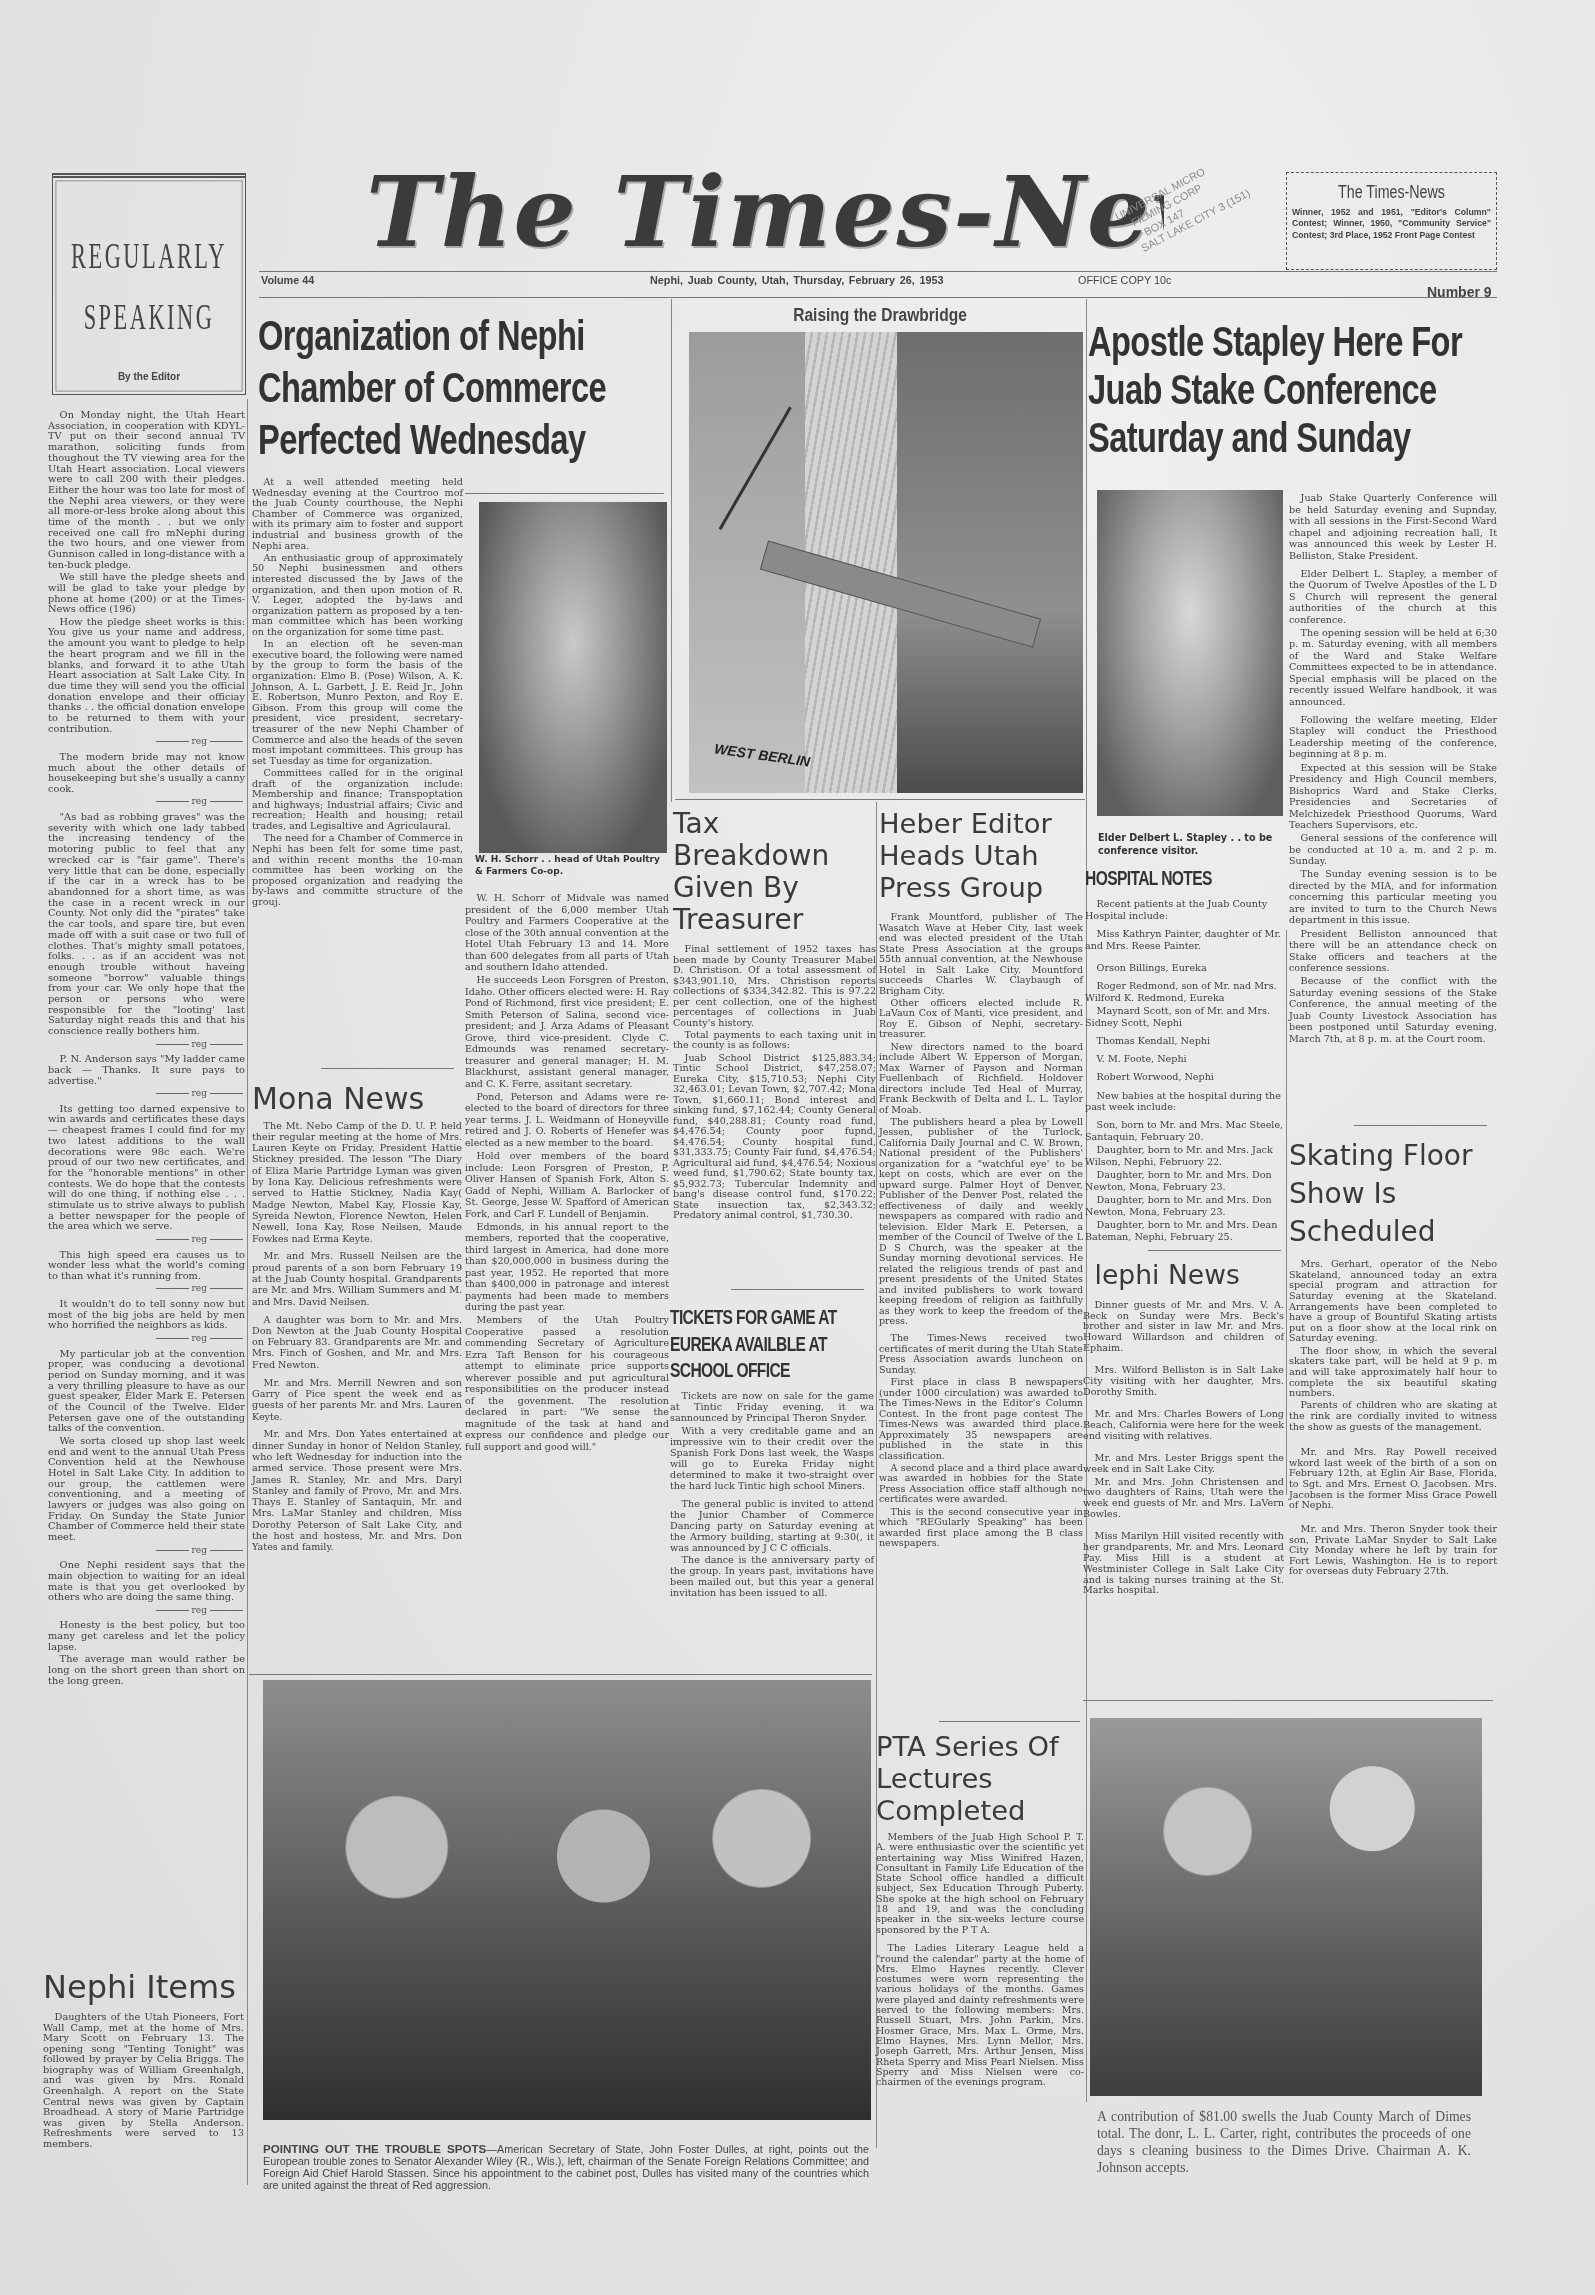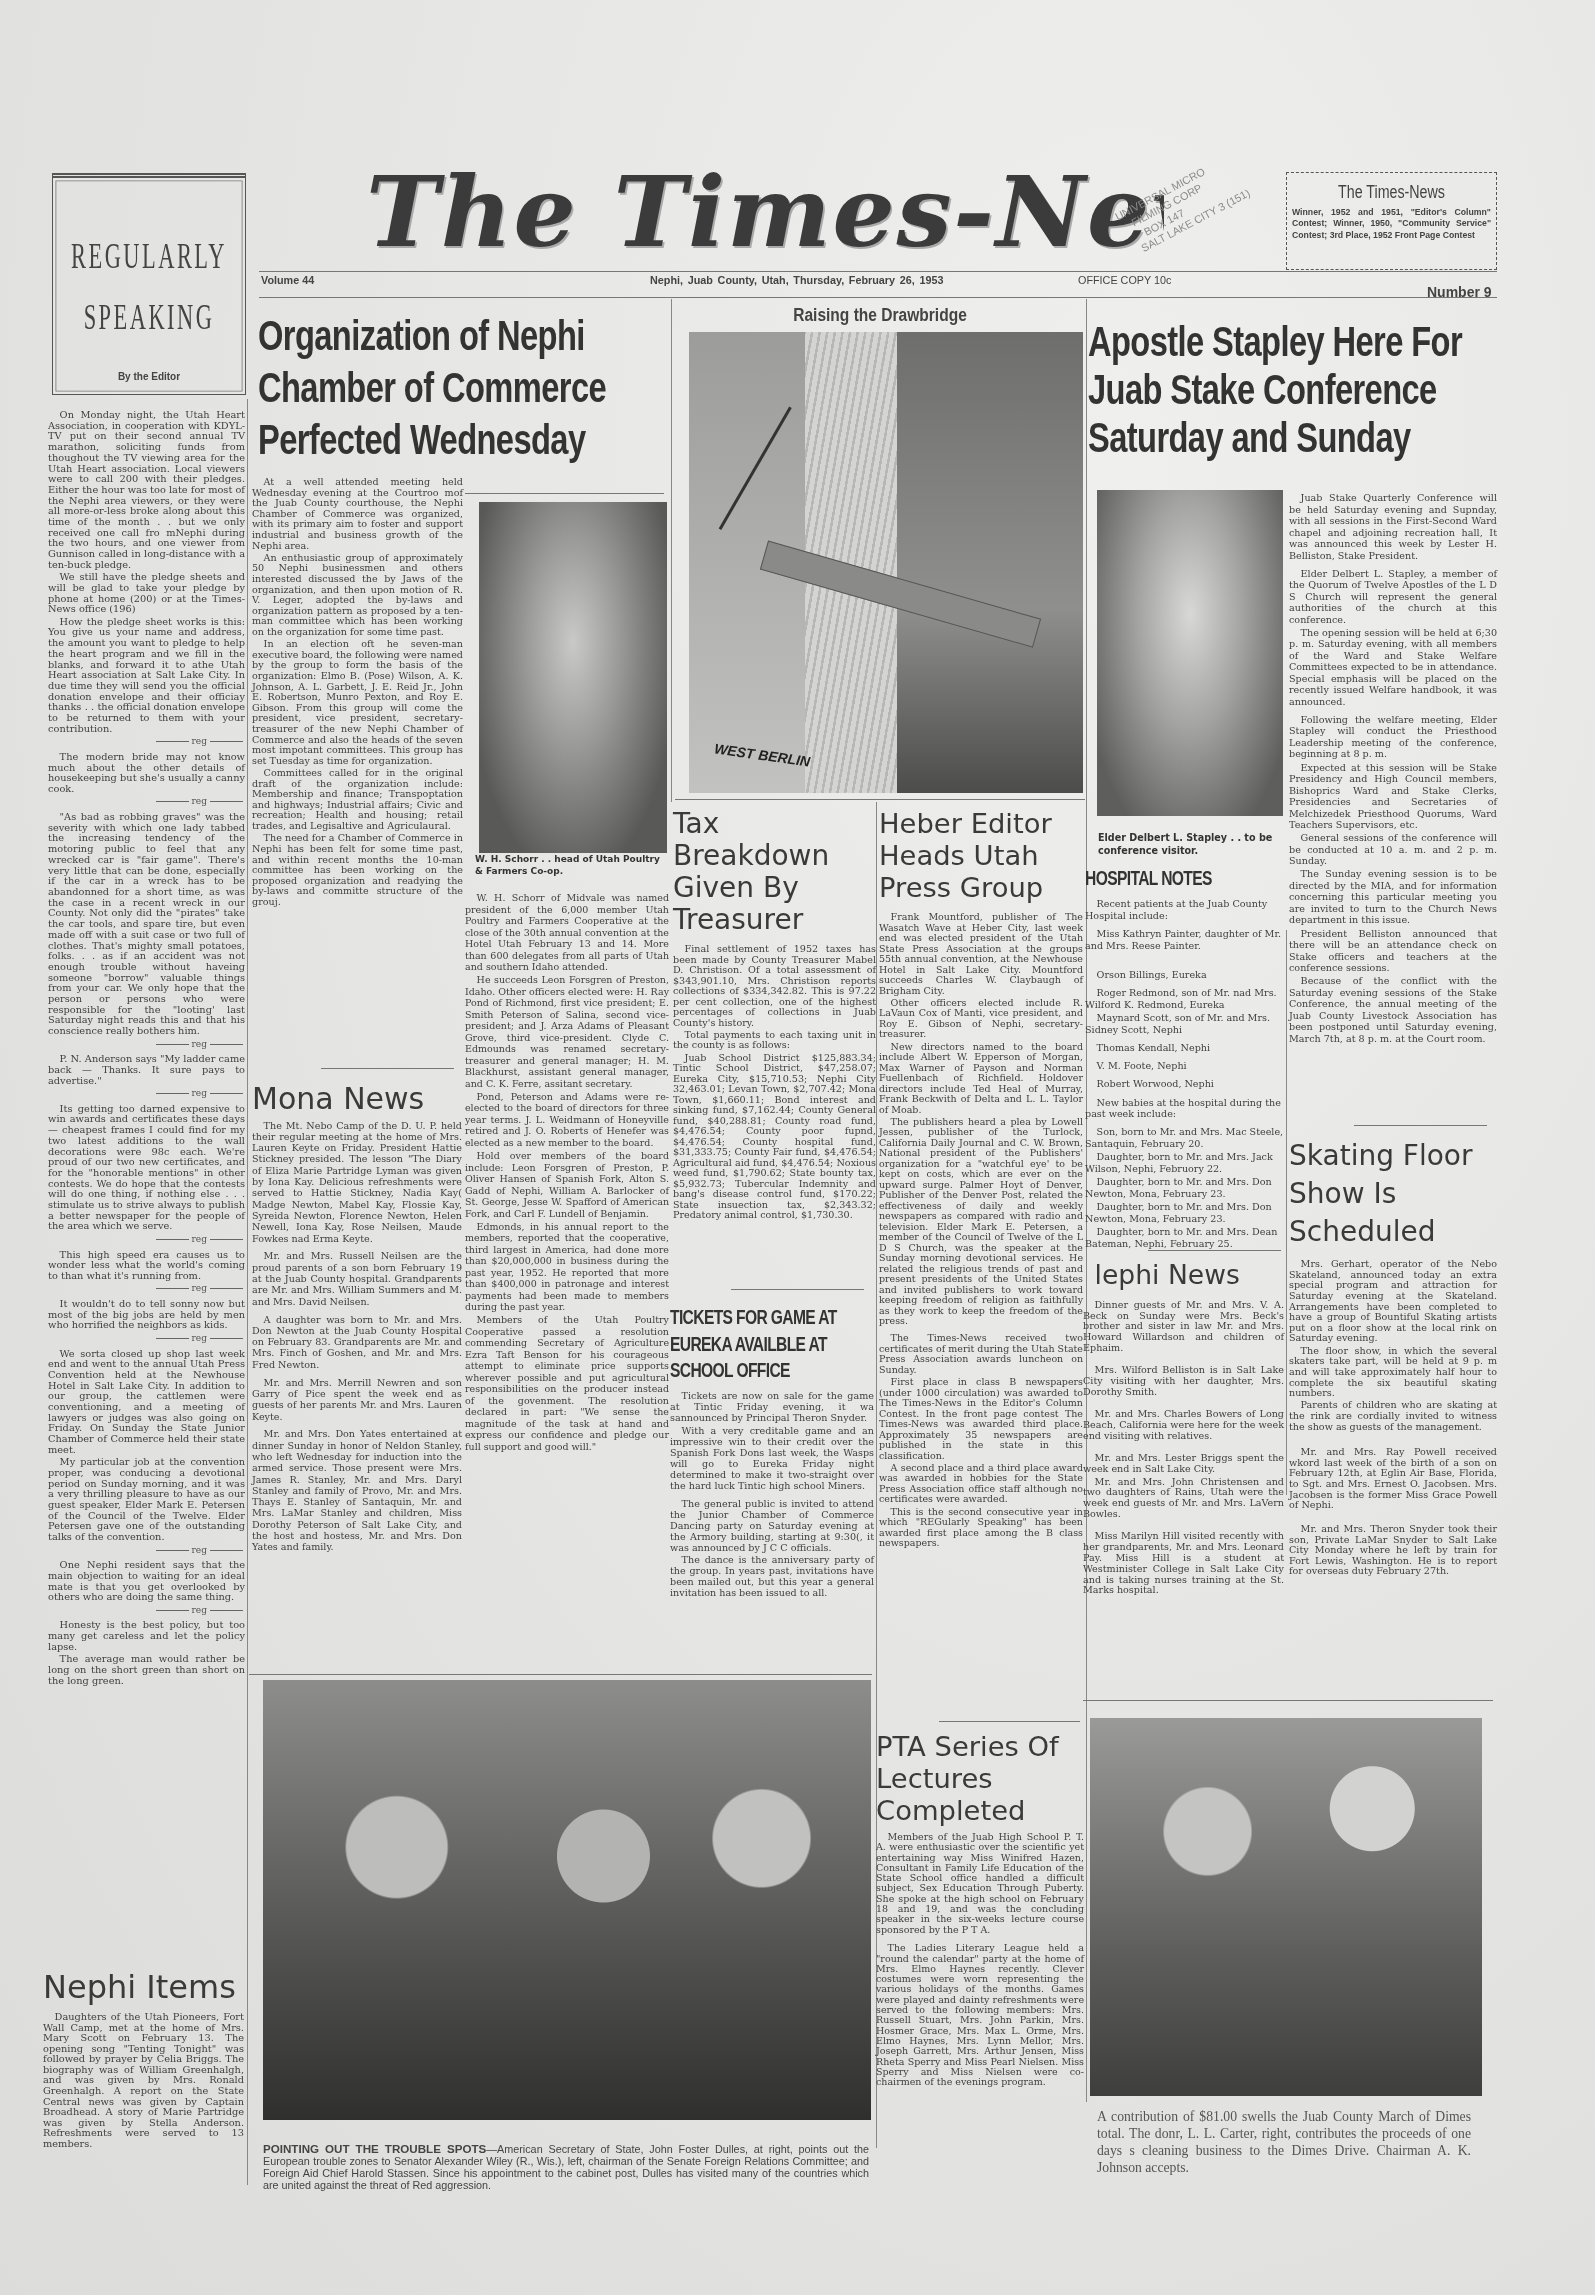--- a/index.html
+++ b/index.html
@@ -77,22 +77,22 @@
     <p>"As bad as robbing graves" was the severity with which one lady tabbed the increasing tendency of the motoring public to feel that any wrecked car is "fair game". There's very little that can be done, especially if the car in a wreck has to be abandonned for a short time, as was the case in a recent wreck in our County. Not only did the "pirates" take the car tools, and spare tire, but even made off with a suit case or two full of clothes. That's mighty small potatoes, folks. . . as if an accident was not enough trouble without haveing someone "borrow" valuable things from your car. We only hope that the person or persons who were responsible for the "looting' last Saturday night reads this and that his conscience really bothers him.</p>
     <div class="reg">reg</div>
     <p>P. N. Anderson says "My ladder came back — Thanks. It sure pays to advertise."</p>
     <div class="reg">reg</div>
     <p>Its getting too darned expensive to win awards and certificates these days — cheapest frames I could find for my two latest additions to the wall decorations were 98c each. We're proud of our two new certificates, and for the "honorable mentions" in other contests. We do hope that the contests will do one thing, if nothing else . . . stimulate us to strive always to publish a better newspaper for the people of the area which we serve.</p>
     <div class="reg">reg</div>
     <p>This high speed era causes us to wonder less what the world's coming to than what it's running from.</p>
     <div class="reg">reg</div>
     <p>It wouldn't do to tell sonny now but most of the big jobs are held by men who horrified the neighbors as kids.</p>
     <div class="reg">reg</div>
+    <p>My particular job at the convention proper, was conducing a devotional period on Sunday morning, and it was a very thrilling pleasure to have as our guest speaker, Elder Mark E. Petersen of the Council of the Twelve. Elder Petersen gave one of the outstanding talks of the convention.</p>
     <p>We sorta closed up shop last week end and went to the annual Utah Press Convention held at the Newhouse Hotel in Salt Lake City. In addition to our group, the cattlemen were conventioning, and a meeting of lawyers or judges was also going on Friday. On Sunday the State Junior Chamber of Commerce held their state meet.</p>
-    <p>My particular job at the convention proper, was conducing a devotional period on Sunday morning, and it was a very thrilling pleasure to have as our guest speaker, Elder Mark E. Petersen of the Council of the Twelve. Elder Petersen gave one of the outstanding talks of the convention.</p>
     <div class="reg">reg</div>
     <p>One Nephi resident says that the main objection to waiting for an ideal mate is that you get overlooked by others who are doing the same thing.</p>
     <div class="reg">reg</div>
     <p>Honesty is the best policy, but too many get careless and let the policy lapse.</p>
     <p>The average man would rather be long on the short green than short on the long green.</p>
   </div>
 
   <div class="abs" style="left:43px; top:1971px; width:201px;">
     <div class="geo-head" style="font-size:32px;">Nephi Items</div>
     <div class="serif-body" style="margin-top:8.3px; font-size:9.8px; line-height:10.6px;">
@@ -215,21 +215,21 @@
     <p>General sessions of the conference will be conducted at 10 a. m. and 2 p. m. Sunday.</p>
     <p>The Sunday evening session is to be directed by the MIA, and for information concerning this particular meeting you are invited to turn to the Church News department in this issue.</p>
     <p>President Belliston announced that there will be an attendance check on Stake officers and teachers at the conference sessions.</p>
     <p>Because of the conflict with the Saturday evening sessions of the Stake Conference, the annual meeting of the Juab County Livestock Association has been postponed until Saturday evening, March 7th, at 8 p. m. at the Court room.</p>
   </div>
 
   <div class="abs" style="left:1085px; top:867px; width:199px;">
     <div class="cond-head" style="font-size:20px; transform:scaleX(0.78); width:249px;">HOSPITAL NOTES</div>
     <div class="serif-body" style="margin-top:8.3px; font-size:9.6px; line-height:11.6px; text-align:left;">
       <p style="margin-bottom:6.6px;">Recent patients at the Juab County Hospital include:</p>
-      <p style="margin-bottom:18px;">Miss Kathryn Painter, daughter of Mr. and Mrs. Reese Painter.</p>
+      <p style="margin-bottom:11px;">Miss Kathryn Painter, daughter of Mr. and Mrs. Reese Painter.</p>
       <p style="margin-bottom:6.6px;">Orson Billings, Eureka</p>
       <p style="margin-bottom:1.7px;">Roger Redmond, son of Mr. nad Mrs. Wilford K. Redmond, Eureka</p>
       <p style="margin-bottom:6.6px;">Maynard Scott, son of Mr. and Mrs. Sidney Scott, Nephi</p>
       <p style="margin-bottom:6.6px;">Thomas Kendall, Nephi</p>
       <p style="margin-bottom:6.6px;">V. M. Foote, Nephi</p>
       <p style="margin-bottom:6.6px;">Robert Worwood, Nephi</p>
       <p style="margin-bottom:6.6px;">New babies at the hospital during the past week include:</p>
       <p>Son, born to Mr. and Mrs. Mac Steele, Santaquin, February 20.</p>
       <p>Daughter, born to Mr. and Mrs. Jack Wilson, Nephi, Februory 22.</p>
       <p>Daughter, born to Mr. and Mrs. Don Newton, Mona, February 23.</p>

